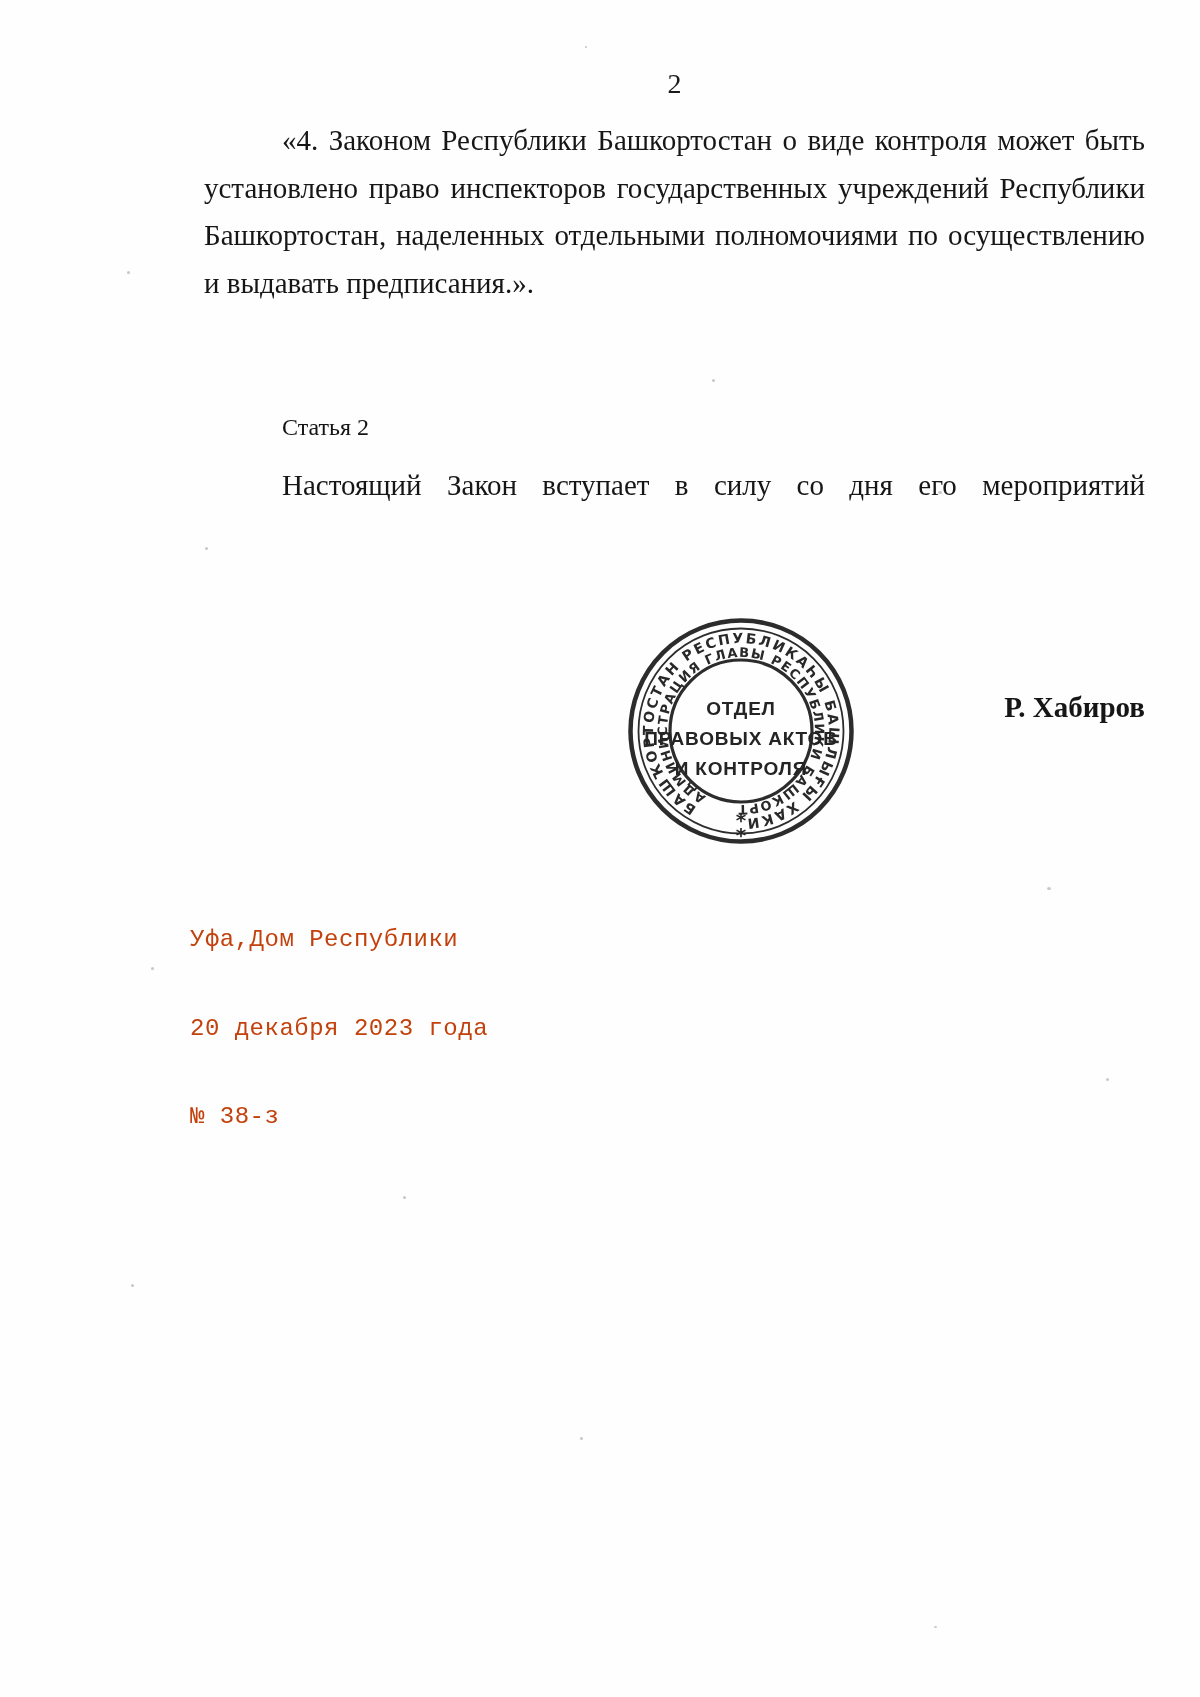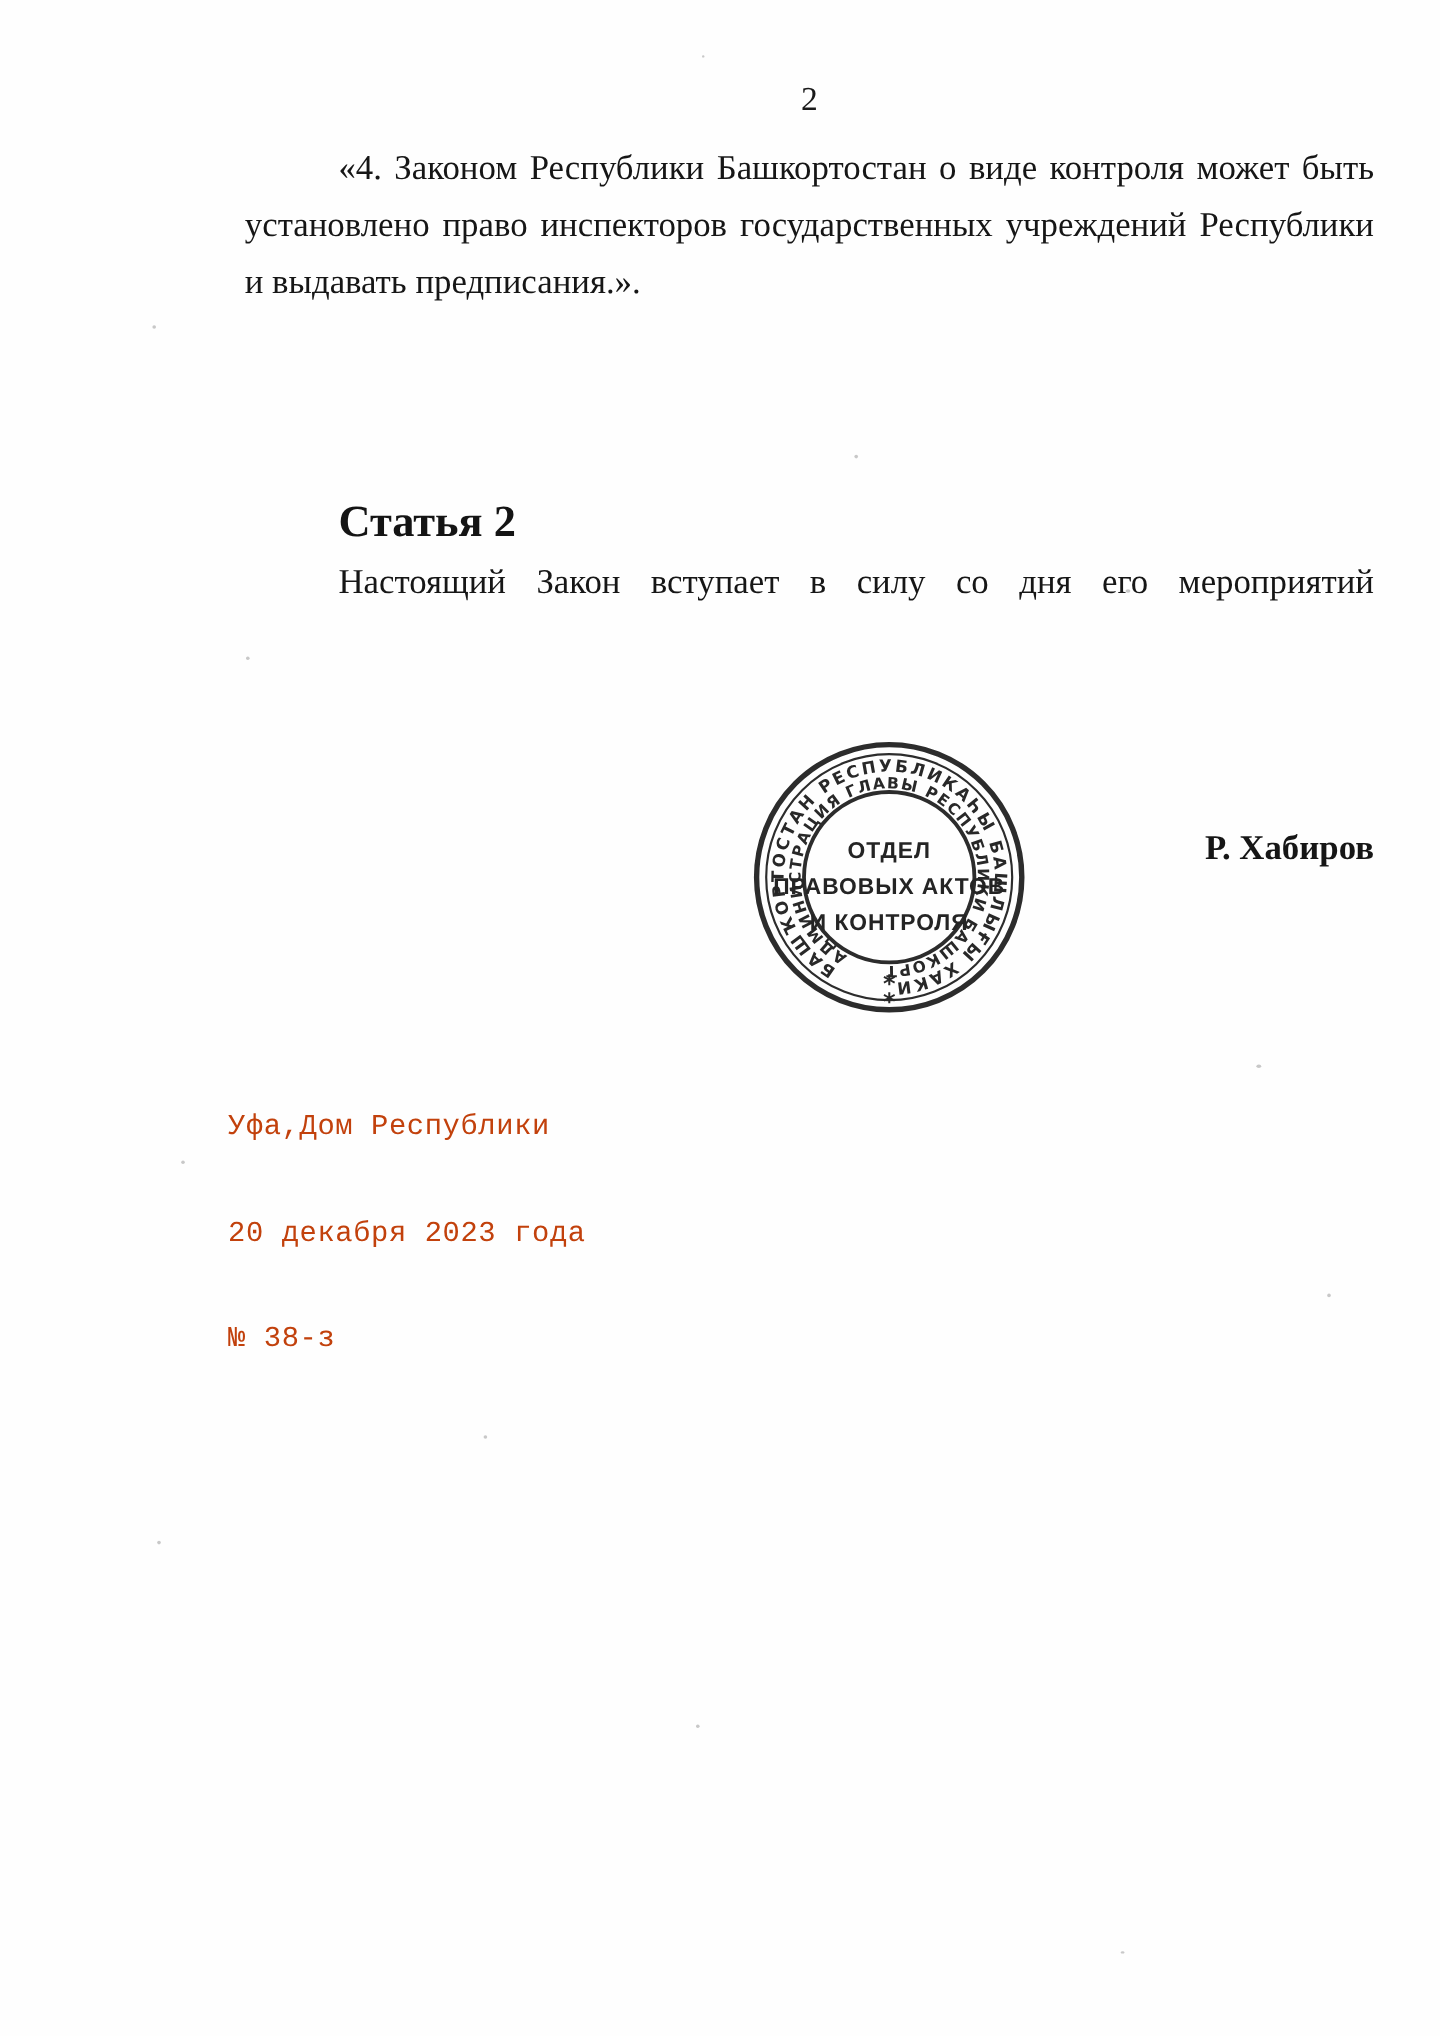--- a/index.html
+++ b/index.html
@@ -13,21 +13,21 @@
   }
   .para {
     position:absolute; left:204px; width:941px;
     font-size:29px; line-height:47.5px; color:#161616;
   }
   .jline { display:block; text-align:justify; text-align-last:justify; }
   .jline.first { text-indent:78px; }
   .jline.last { text-align-last:left; }
   .article-heading {
     position:absolute; left:204px; top:414px; padding-left:78px;
-    font-size:37px; font-weight:bold; color:#141414;text-align:right;
+    font-size:24px; font-weight:normal; color:#141414;text-align:right;
   }
   .signature-role {
     position:absolute; left:204px; top:650px;
     font-size:29px; line-height:38px; color:#161616;
   }
   .signature-role .role-line1 { display:block; padding-left:64px; }
   .signature-role .role-line2 { display:block; }
   .signature-name {
     position:absolute; right:55px; top:688px;
     font-size:29px; line-height:38px; color:#161616;font-weight:bold;
@@ -62,20 +62,21 @@
 </head>
 <body>
 
 <div class="page">
 
   <div class="page-number">2</div>
 
   <div class="para" style="top:117px;">
     <span class="jline first">«4. Законом Республики Башкортостан о виде контроля может быть</span>
     <span class="jline">установлено право инспекторов государственных учреждений Республики</span>
+    <span class="jline">Башкортостан, наделенных отдельными полномочиями по осуществлению</span>
     <span class="jline last">и выдавать предписания.».</span>
   </div>
 
   <div class="article-heading">Статья 2</div>
 
   <div class="para" style="top:462px;">
     <span class="jline first">Настоящий Закон вступает в силу со дня его мероприятий</span>
   </div>
 
 

